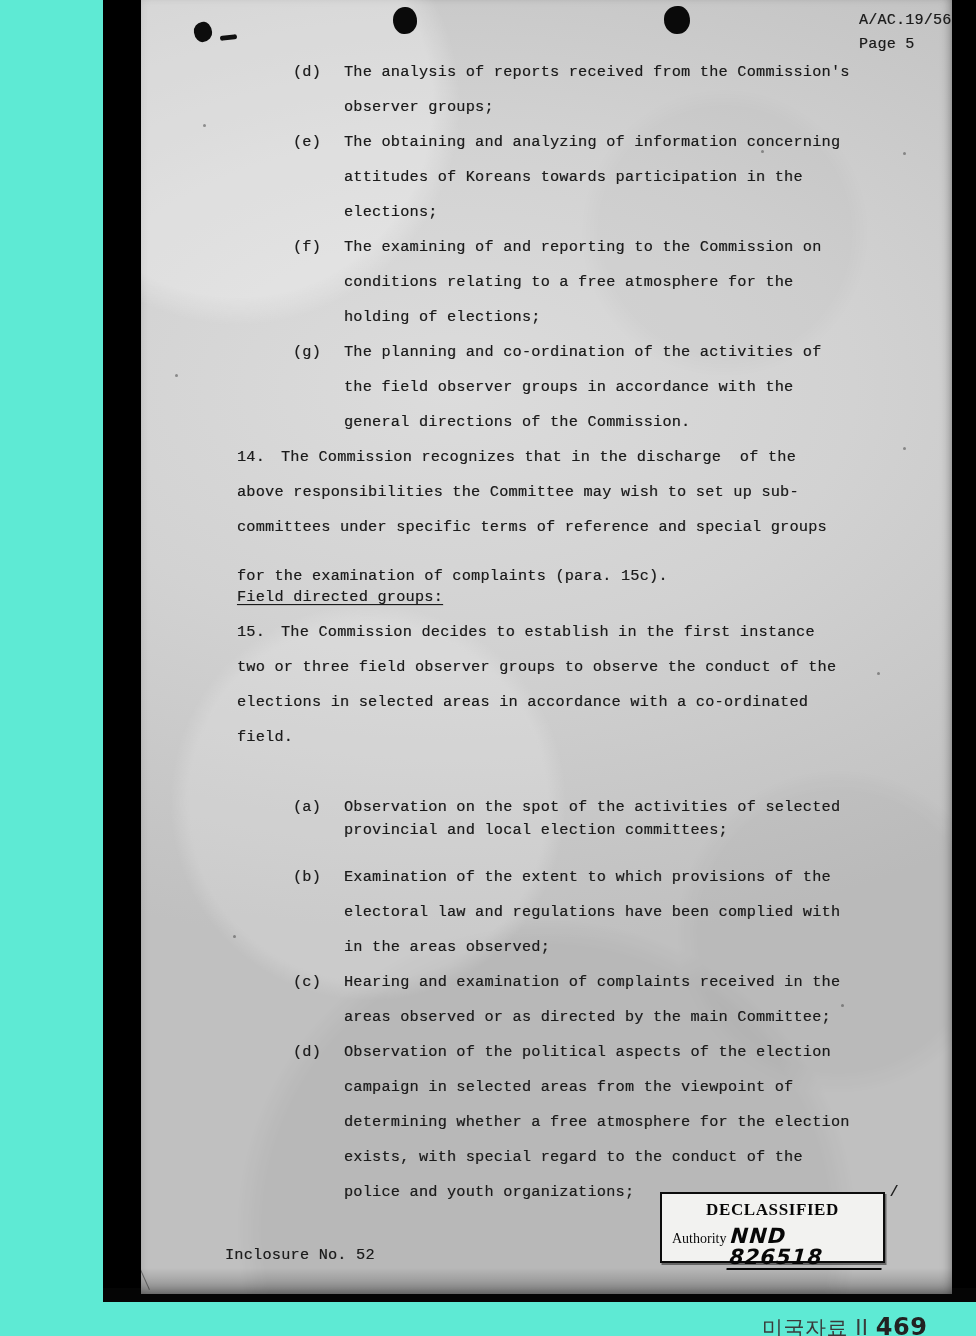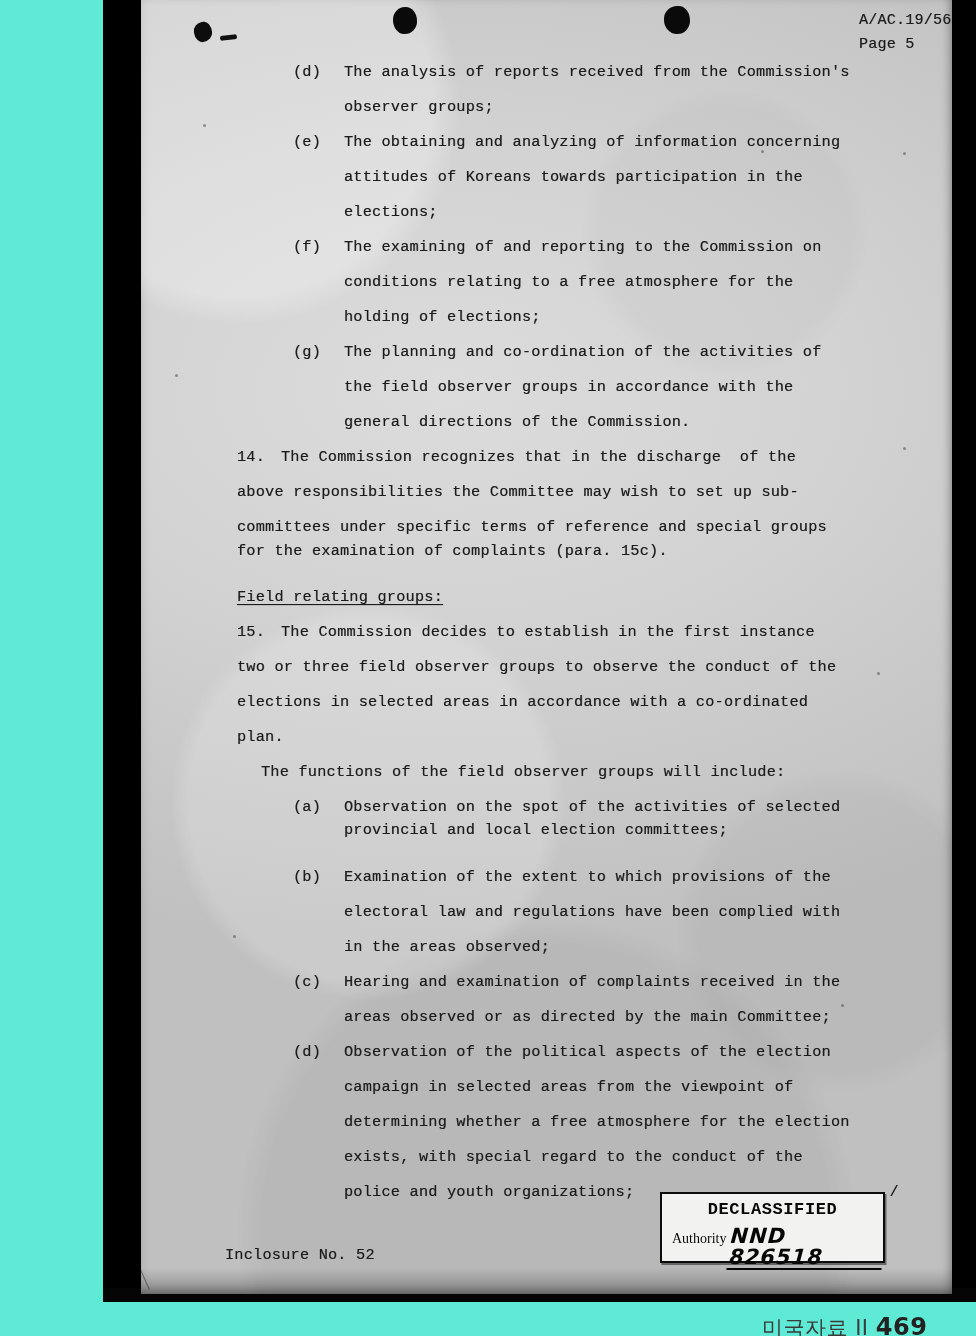--- a/index.html
+++ b/index.html
@@ -168,21 +168,21 @@
     height: 67px;
     background: #f2f2f0;
     border: 2.5px solid #0c0c0c;
     box-shadow: 1.5px 2px 0 rgba(0,0,0,0.45);
   }
   .stamp-title {
     position: absolute;
     left: 0; right: 0;
     top: 6px;
     text-align: center;
-    font-family: Liberation Mono, monospace;
+    font-family: Liberation Serif, serif;
     font-weight: bold;
     font-size: 17px;
     letter-spacing: 0.6px;
     color: #080808;
   }
   .stamp-auth-row {
     position: absolute;
     left: 10px;
     top: 32px;
     display: flex;
@@ -287,34 +287,33 @@
         <div class="typed line ltext" style="top:337px;text-align:center;">The planning and co-ordination of the activities of</div>
         <div class="typed line cont" style="top:372px;">the field observer groups in accordance with the</div>
         <div class="typed line cont" style="top:407px;">general directions of the Commission.</div>
       </div>
 
       <div>
         <div class="typed line para" style="top:442px;">14.</div>
         <div class="typed line" style="top:442px; left:140px;">The Commission recognizes that in the discharge  of the</div>
         <div class="typed line parabody" style="top:477px;">above responsibilities the Committee may wish to set up sub-</div>
         <div class="typed line parabody" style="top:512px;">committees under specific terms of reference and special groups</div>
-        <div class="typed line parabody" style="top:536px;text-align:right;">for the examination of complaints (para. 15c).</div>
-      </div>
-
-      <div class="typed line parabody heading-underline" style="top:582px;">Field relating groups:</div>
+        <div class="typed line parabody" style="top:561px;text-align:right;">for the examination of complaints (para. 15c).</div>
+      </div>
+
+      <div class="typed line parabody heading-underline" style="top:582px;">Field directed groups:</div>
 
       <div>
         <div class="typed line para" style="top:617px;">15.</div>
         <div class="typed line" style="top:617px; left:140px;">The Commission decides to establish in the first instance</div>
         <div class="typed line parabody" style="top:652px;">two or three field observer groups to observe the conduct of the</div>
         <div class="typed line parabody" style="top:687px;">elections in selected areas in accordance with a co-ordinated</div>
-        <div class="typed line parabody" style="top:722px;">plan.</div>
-      </div>
-
-      <div class="typed line indent-text" style="top:757px;">The functions of the field observer groups will include:</div>
+        <div class="typed line parabody" style="top:722px;">field.</div>
+      </div>
+
 
       <div>
         <div class="typed line marker" style="top:792px;">(a)</div>
         <div class="typed line ltext" style="top:792px;">Observation on the spot of the activities of selected</div>
         <div class="typed line cont" style="top:815px;">provincial and local election committees;</div>
       </div>
 
       <div>
         <div class="typed line marker" style="top:862px;">(b)</div>
         <div class="typed line ltext" style="top:862px;">Examination of the extent to which provisions of the</div>

